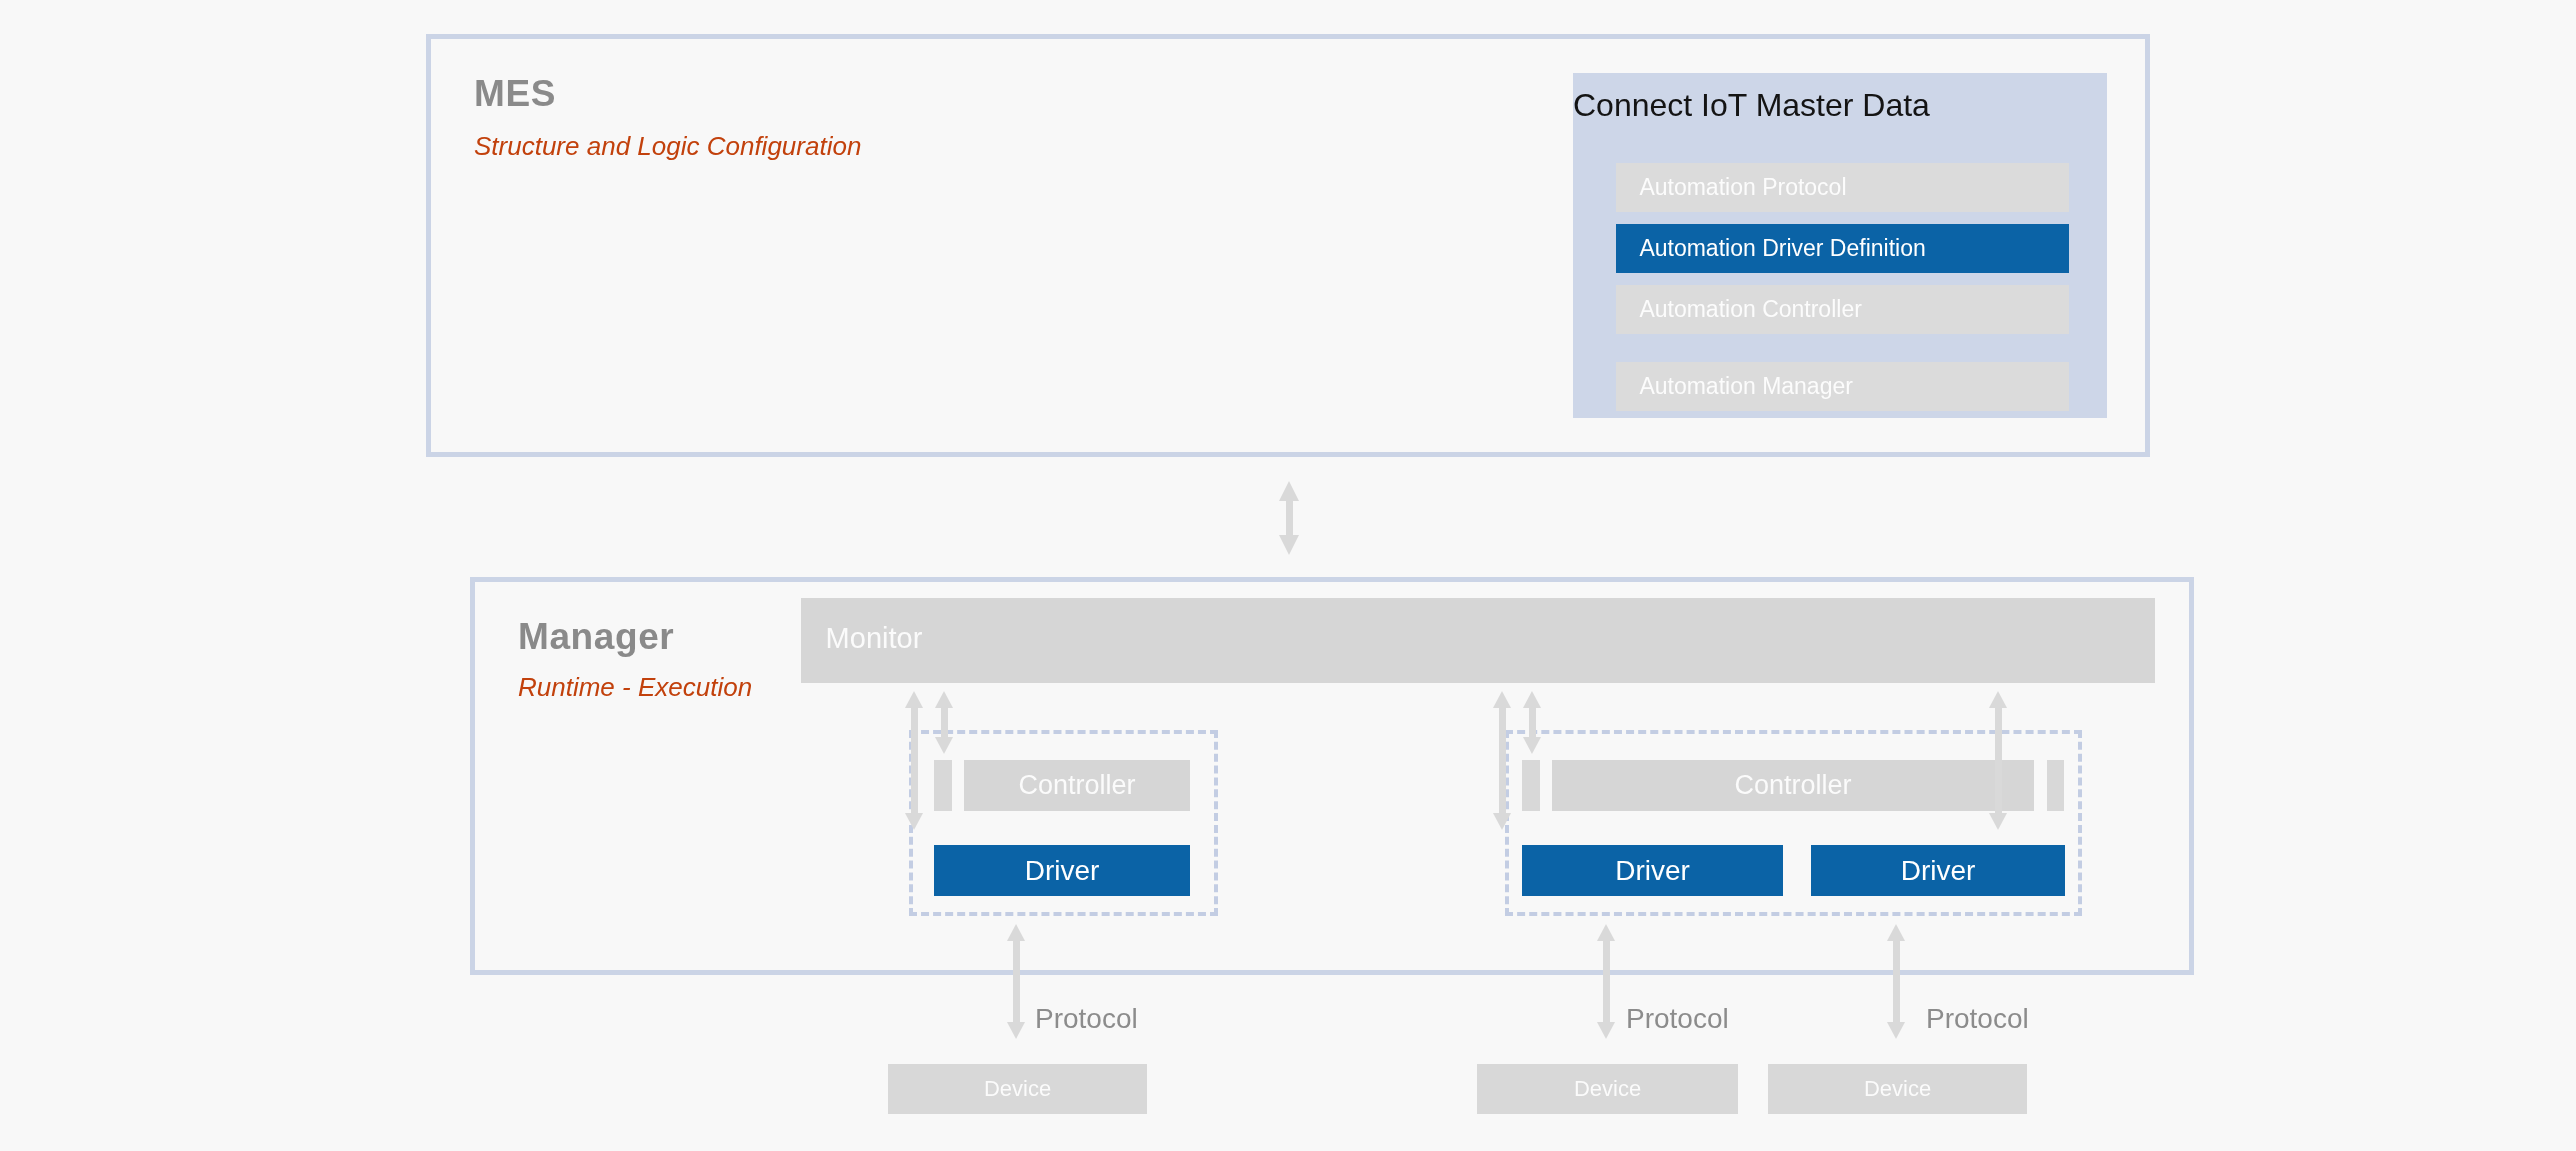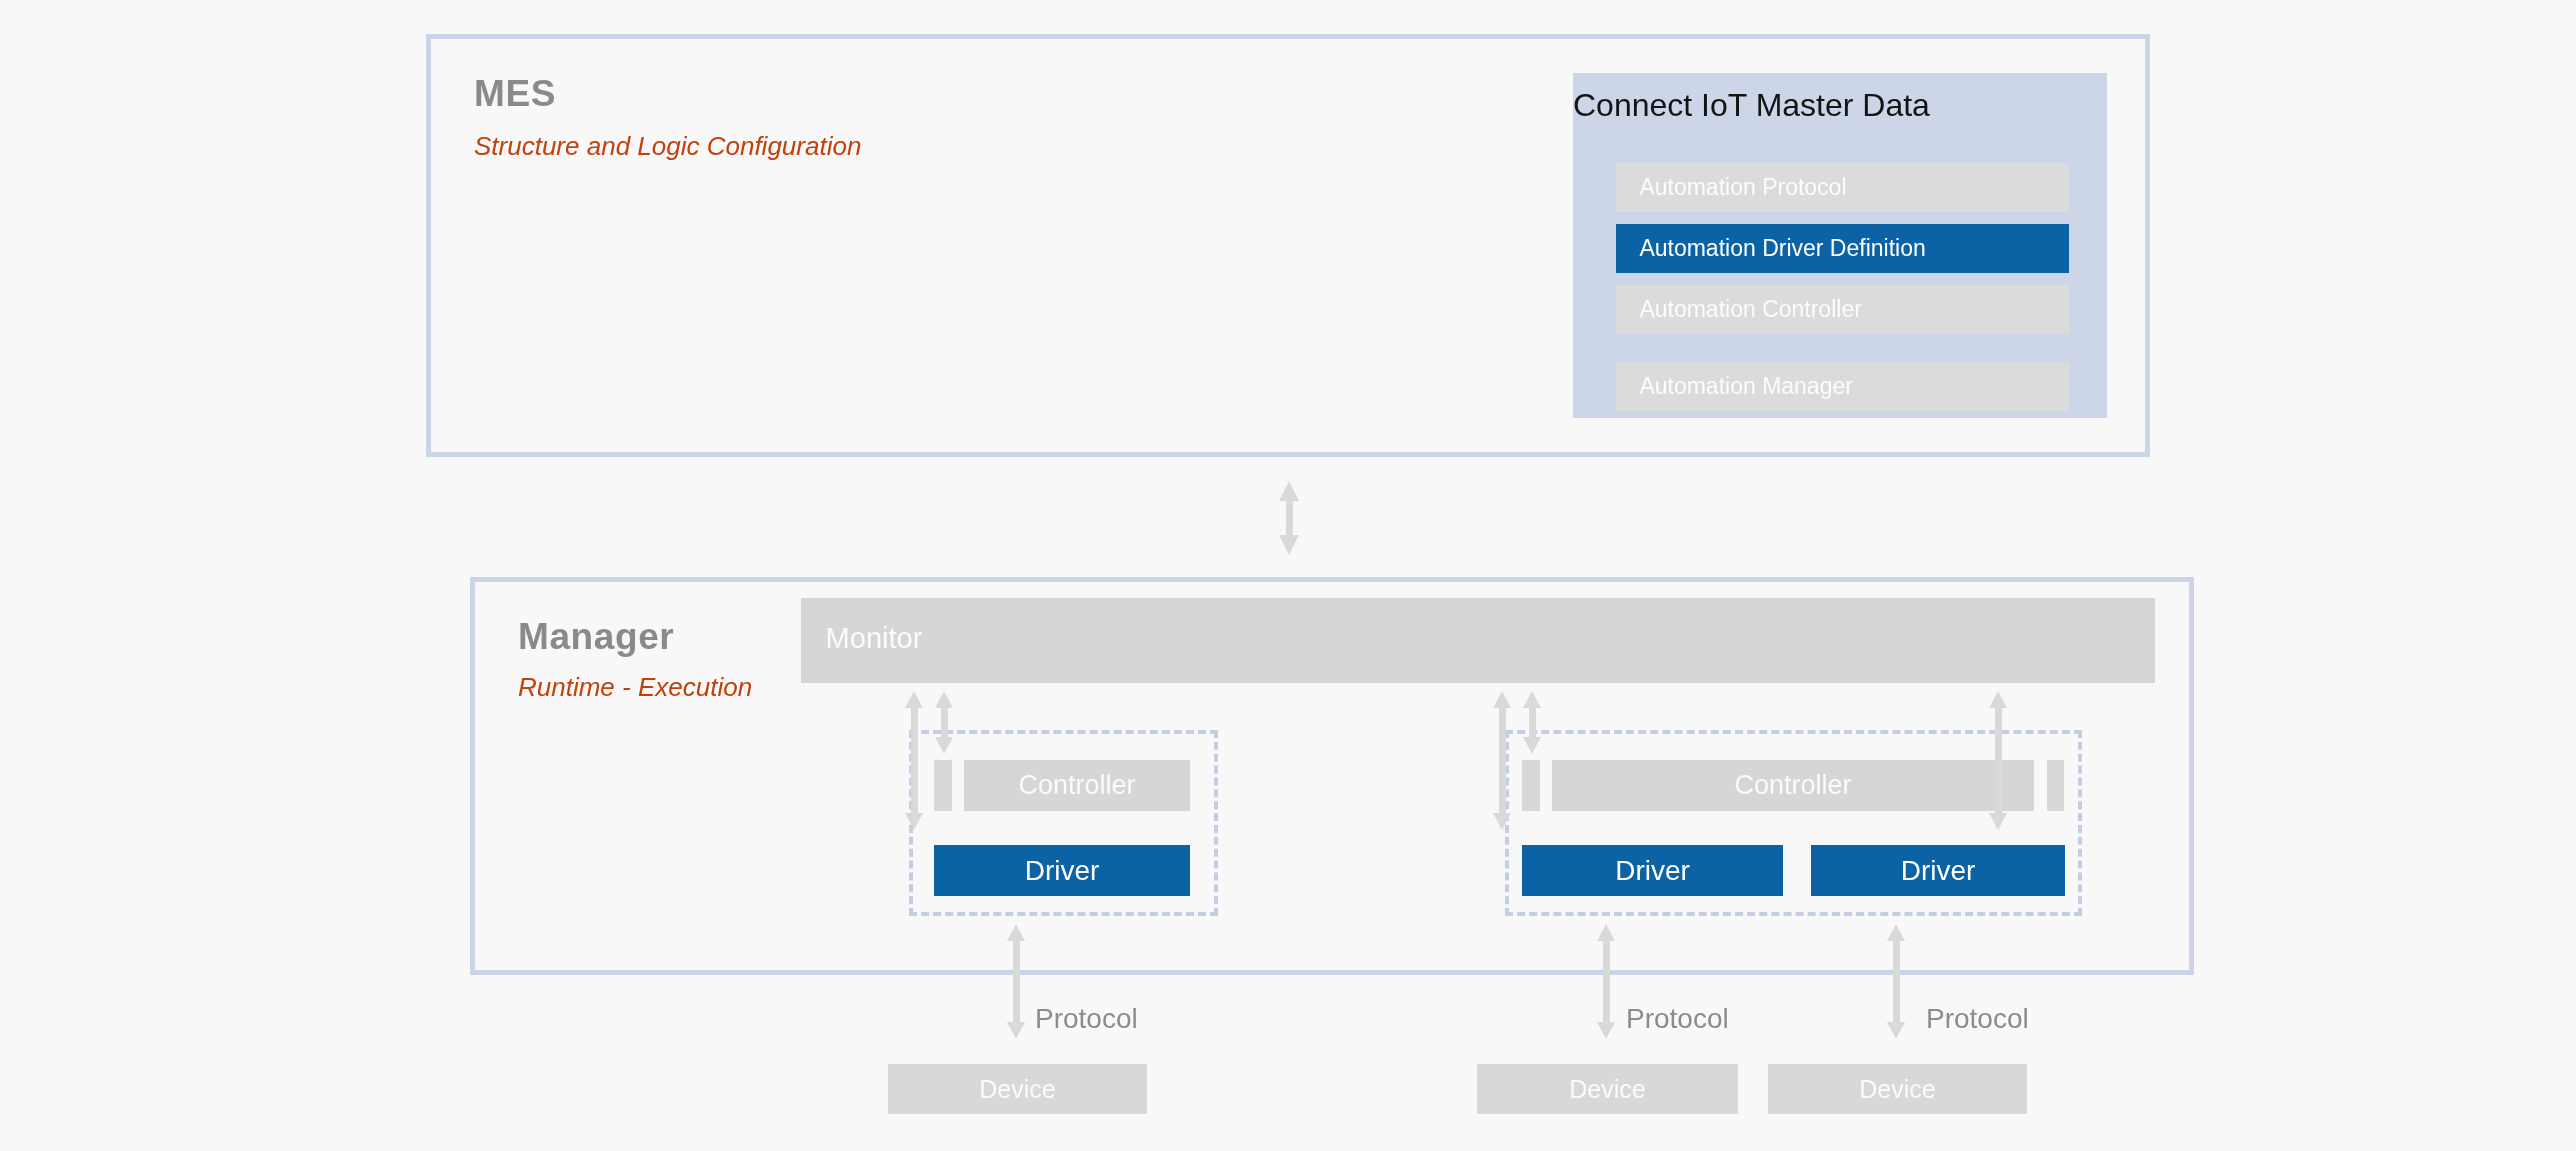--- a/index.html
+++ b/index.html
@@ -10,21 +10,21 @@
   .big-title{position:absolute;font-weight:700;font-size:37px;line-height:1;color:#8A8A8A;letter-spacing:0.6px;}
   .sub-title{position:absolute;font-style:italic;font-size:26px;line-height:1.15;color:#c2410c;}
   .panel{position:absolute;background:#CDD6E8;}
   .panel-title{position:absolute;left:0;width:100%;text-align:left;font-size:32px;line-height:1;color:#141414;}
   .menu-row{position:absolute;background:#DBDBDB;color:#FCFCFC;font-size:23px;line-height:49px;
             padding-left:23.4px;box-sizing:border-box;white-space:nowrap;overflow:hidden;}
   .menu-row.active{background:#0B63A6;color:#FFFFFF;}
   .graybar{position:absolute;background:#D6D6D6;color:#FBFBFB;font-size:29px;white-space:nowrap;}
   .graycap{position:absolute;background:#D8D8D8;}
   .bluebox{position:absolute;background:#0B63A6;color:#FFFFFF;font-size:28px;text-align:center;line-height:51px;}
-  .devicebox{position:absolute;background:#D8D8D8;color:#FBFBFB;font-size:25px;text-align:center;line-height:50px;}
+  .devicebox{position:absolute;background:#D8D8D8;color:#FBFBFB;font-size:22px;text-align:center;line-height:50px;}
   .dashed-group{position:absolute;border:4.7px dashed #C3CDE3;box-sizing:border-box;}
   .plabel{position:absolute;font-size:28px;line-height:1;color:#8C8C8C;z-index:3;}
   .varrow{position:absolute;z-index:6;}
   .varrow .shaft{position:absolute;left:50%;top:14px;bottom:14px;width:7px;margin-left:-3.5px;background:#D9D9D9;}
   .varrow .up{position:absolute;top:0;left:50%;margin-left:-10.5px;width:0;height:0;
               border-left:10.5px solid transparent;border-right:10.5px solid transparent;border-bottom:20px solid #D9D9D9;}
   .varrow .down{position:absolute;bottom:0;left:50%;margin-left:-10.5px;width:0;height:0;
               border-left:10.5px solid transparent;border-right:10.5px solid transparent;border-top:20px solid #D9D9D9;}
   .varrow.sm .shaft{width:6.4px;margin-left:-3.2px;top:13px;bottom:13px;}
   .varrow.sm .up{margin-left:-9.4px;border-left-width:9.4px;border-right-width:9.4px;border-bottom-width:17.6px;}

